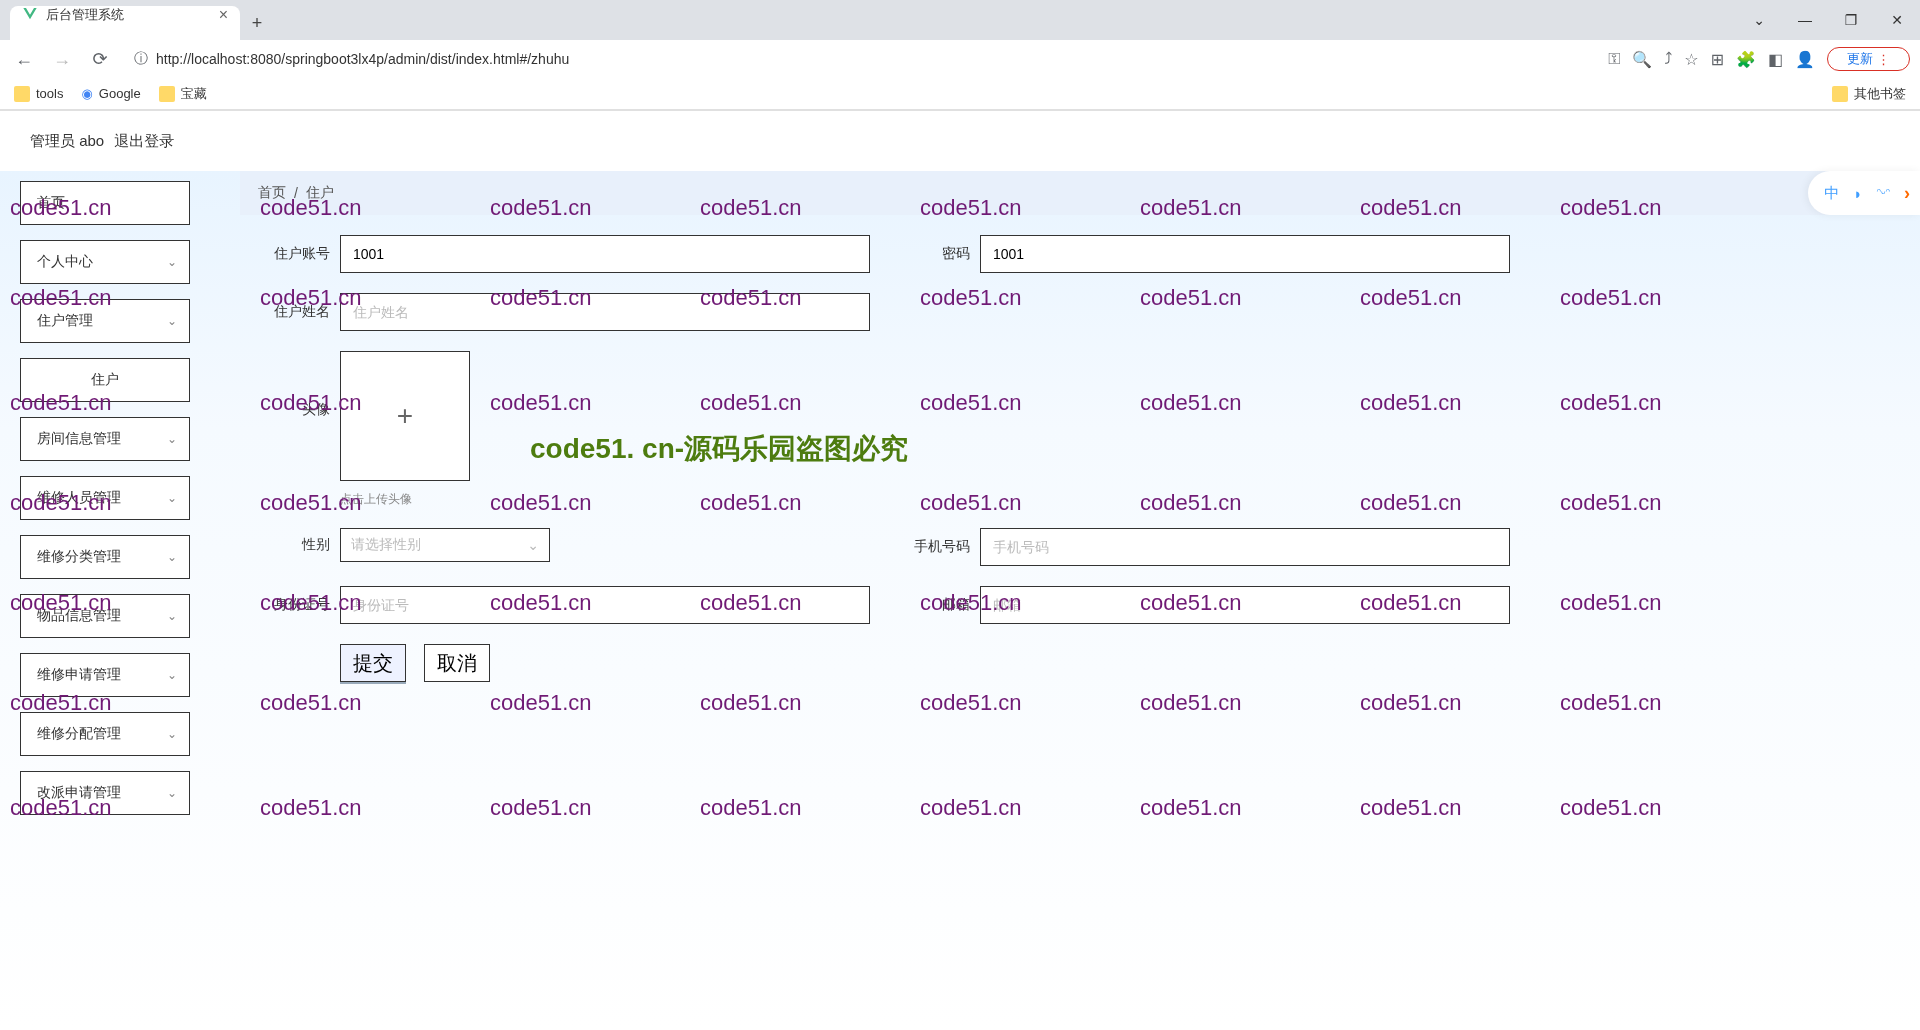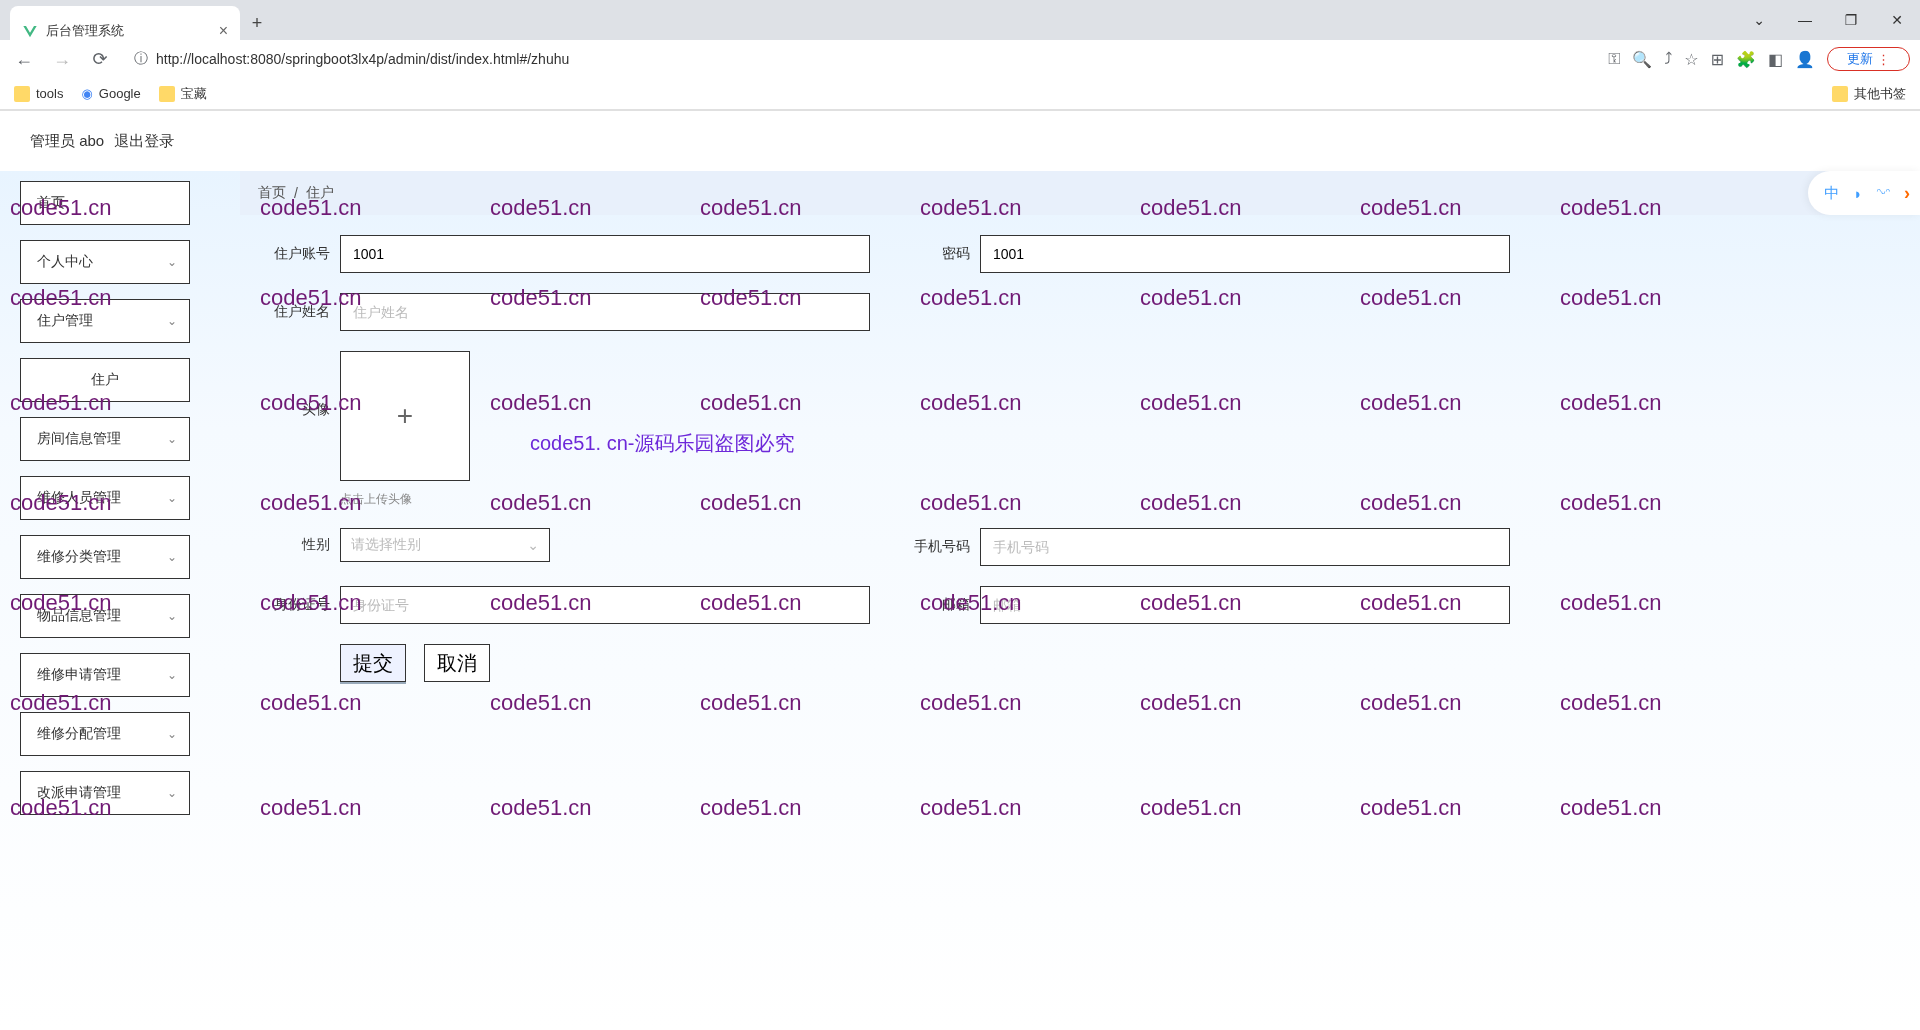--- a/index.html
+++ b/index.html
@@ -1,21 +1,21 @@
 <!DOCTYPE html>
 <html><head>
 <meta charset="utf-8">
 <style>
 *{box-sizing:border-box;margin:0;padding:0;font-family:"Microsoft YaHei",Arial,sans-serif}
 body{width:1920px;height:1030px;overflow:hidden;background:#fff;position:relative}
 
 
 .browser-chrome{background:#fff;border-bottom:1px solid #e0e0e0}
 .tab-bar{height:40px;display:flex;align-items:flex-end;padding-left:10px;background:#dee1e6}
-.tab{background:#fff;border-radius:8px 8px 0 0;height:34px;min-width:230px;display:flex;align-items:flex-end;padding:0 12px;gap:8px;font-size:13px;color:#333}
+.tab{background:#fff;border-radius:8px 8px 0 0;height:34px;min-width:230px;display:flex;align-items:flex-start;padding:0 12px;gap:8px;font-size:13px;color:#333}
 .tab .favicon{width:16px;height:16px;color:#42b883}
 .tab .close{margin-left:auto;color:#666;font-size:16px}
 .new-tab{width:34px;height:34px;display:flex;align-items:center;justify-content:center;color:#444;font-size:18px}
 .window-controls{margin-left:auto;display:flex;gap:0}
 .window-controls div{width:46px;height:40px;display:flex;align-items:center;justify-content:center;color:#333;font-size:14px}
 .address-bar{height:38px;display:flex;align-items:center;padding:0 10px;gap:10px}
 .nav-btn{width:28px;height:28px;display:flex;align-items:center;justify-content:center;color:#5f6368;font-size:18px}
 .nav-btn.disabled{color:#b8b8b8}
 .url-box{flex:1;display:flex;align-items:center;gap:8px;font-size:14px;color:#333;padding:0 10px}
 .url-box .info-icon{color:#5f6368}
@@ -58,21 +58,21 @@
 .select{border:1px solid #333;height:34px;width:210px;padding:0 10px;display:flex;align-items:center;justify-content:space-between;color:#bbb;font-size:14px;background:#fff}
 .upload-box{border:1px solid #333;width:130px;height:130px;display:flex;align-items:center;justify-content:center;font-size:28px;color:#666;background:#fff}
 .upload-hint{font-size:12px;color:#888;margin-top:10px}
 .btns{margin-left:80px;margin-top:10px;display:flex;gap:18px}
 .btn{border:1px solid #333;width:66px;height:38px;display:flex;align-items:center;justify-content:center;font-size:20px;background:#fff;cursor:pointer}
 .btn.primary{background:#eef2ff;border:1px solid #333;box-shadow:0 2px 0 #9ab}
 
 
 .watermarks{position:absolute;inset:0;pointer-events:none;z-index:0}
 .wm{position:absolute;color:#701a75;font-size:22px;white-space:nowrap}
-.wm-red{position:absolute;color:#6d28d9;font-size:20px;font-weight:400;white-space:nowrap}
+.wm-red{position:absolute;color:#4d7c0f;font-size:28px;font-weight:700;white-space:nowrap}
 
 .bottom-deco{position:absolute;bottom:0;left:210px;right:0;height:100px;background:linear-gradient(90deg,#f5eed8 0%,#fff 30%,#f8f5e8 70%,#eee8c8 100%);opacity:.5;z-index:-1}
 </style>
 </head>
 <body>
 
 <div class="browser-chrome">
   <div class="tab-bar">
     <div class="tab">
       <svg class="favicon" viewBox="0 0 24 24">

